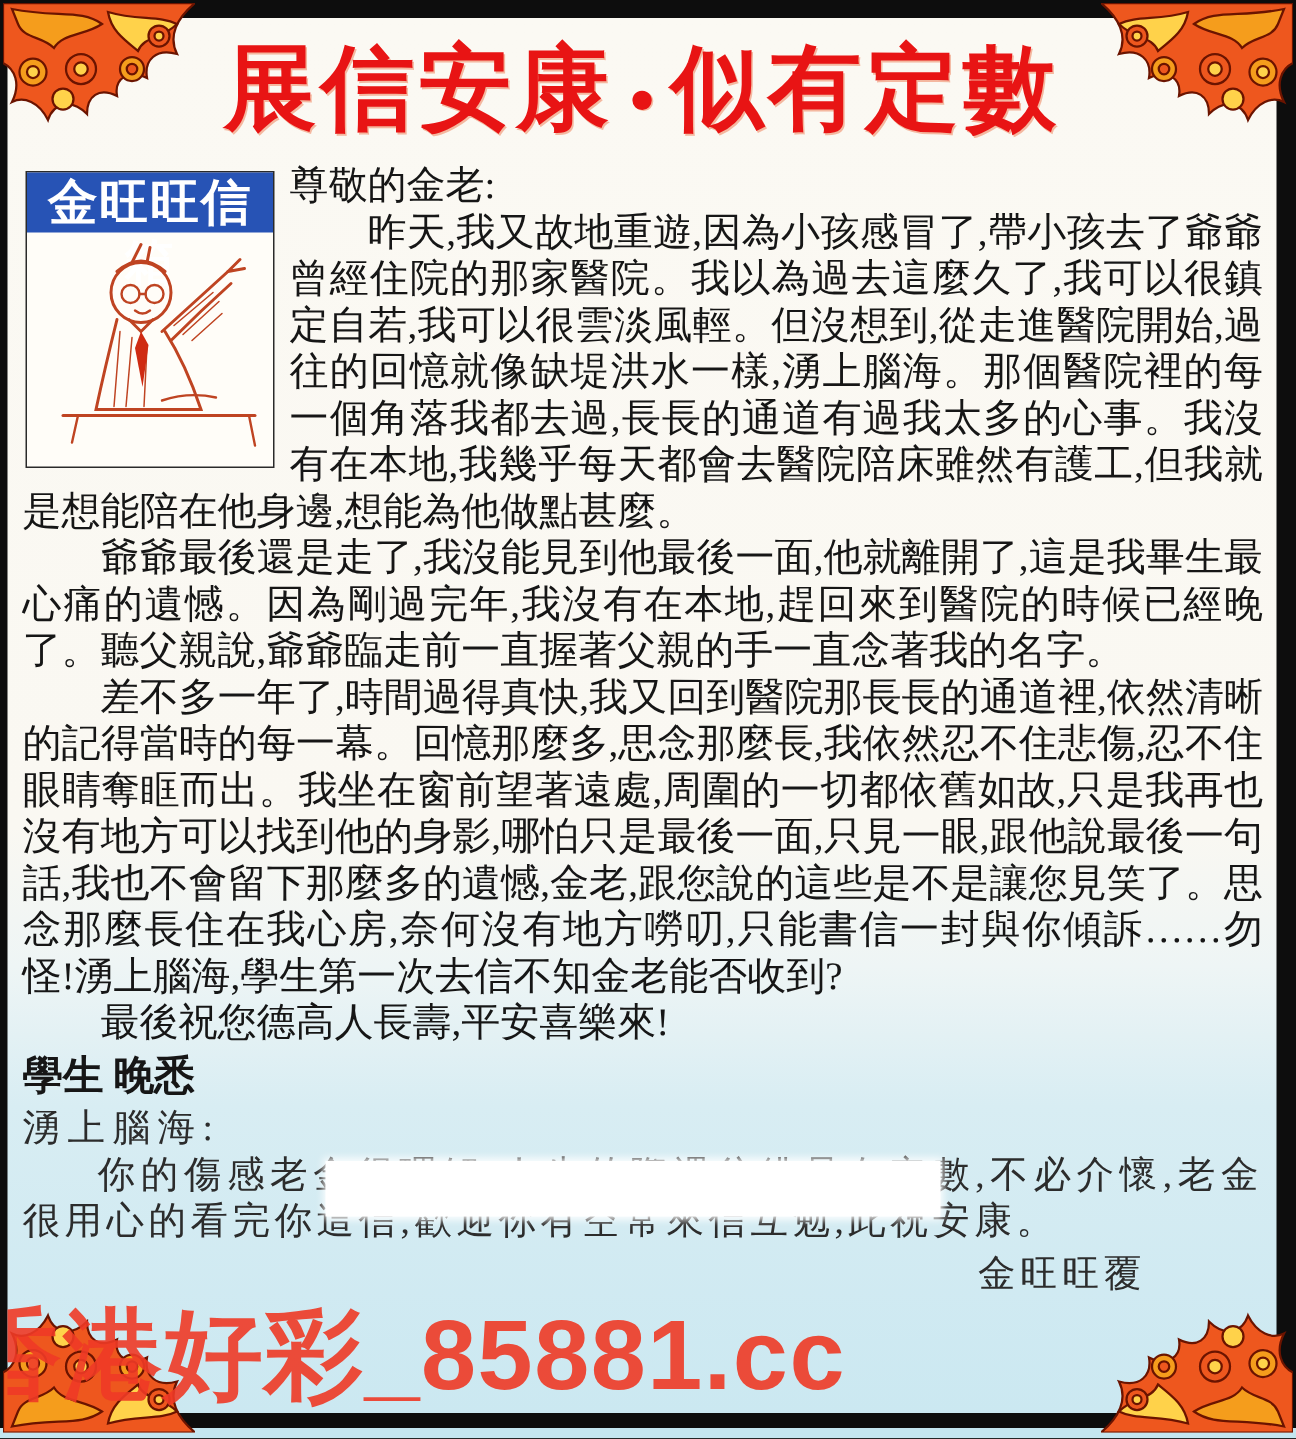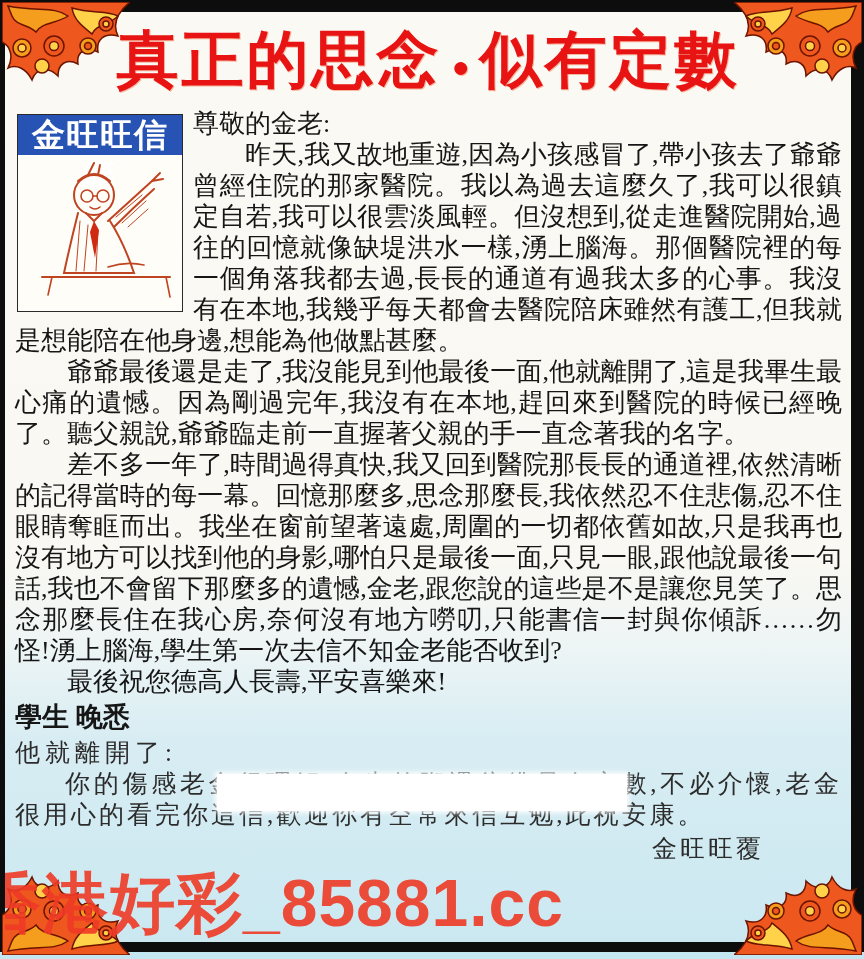--- a/index.html
+++ b/index.html
@@ -71,21 +71,21 @@
   }
 </style>
 </head>
 <body>
 
 <div class="page">
 
   <div class="paper">
 
     <div class="title">
-      <span>真正的思念</span><span class="dot">●</span><span>似有定數</span>
+      <span>展信安康</span><span class="dot">●</span><span>似有定數</span>
     </div>
 
     <div class="content">
 
       <div class="mailbox">
         <div class="mailbox-header">金旺旺信箱</div>
         <svg viewBox="0 0 164 154" aria-hidden="true">
           <g stroke="#bf4422" stroke-width="2" fill="none" stroke-linecap="round">
 
             <circle cx="76" cy="40" r="20"></circle>
@@ -118,21 +118,21 @@
       <div class="letter">
         <p class="salutation">尊敬的金老:</p>
         <p>昨天,我又故地重遊,因為小孩感冒了,帶小孩去了爺爺曾經住院的那家醫院。我以為過去這麼久了,我可以很鎮定自若,我可以很雲淡風輕。但沒想到,從走進醫院開始,過往的回憶就像缺堤洪水一樣,湧上腦海。那個醫院裡的每一個角落我都去過,長長的通道有過我太多的心事。我沒有在本地,我幾乎每天都會去醫院陪床雖然有護工,但我就是想能陪在他身邊,想能為他做點甚麼。</p>
         <p>爺爺最後還是走了,我沒能見到他最後一面,他就離開了,這是我畢生最心痛的遺憾。因為剛過完年,我沒有在本地,趕回來到醫院的時候已經晚了。聽父親說,爺爺臨走前一直握著父親的手一直念著我的名字。</p>
         <p>差不多一年了,時間過得真快,我又回到醫院那長長的通道裡,依然清晰的記得當時的每一幕。回憶那麼多,思念那麼長,我依然忍不住悲傷,忍不住眼睛奪眶而出。我坐在窗前望著遠處,周圍的一切都依舊如故,只是我再也沒有地方可以找到他的身影,哪怕只是最後一面,只見一眼,跟他說最後一句話,我也不會留下那麼多的遺憾,金老,跟您說的這些是不是讓您見笑了。思念那麼長住在我心房,奈何沒有地方嘮叨,只能書信一封與你傾訴……勿怪!湧上腦海,學生第一次去信不知金老能否收到?</p>
         <p>最後祝您德高人長壽,平安喜樂來!</p>
       </div>
       <div class="sig-line">學生 晚悉</div>
 
       <div class="reply">
-        <p class="reply-heading">他就離開了:</p>
+        <p class="reply-heading">湧上腦海:</p>
         <p class="reply-body">你的傷感老金很理解,人生的際遇彷彿是有定數,不必介懷,老金很用心的看完你這信,歡迎你有空常來信互勉,此祝安康。</p>
       </div>
       <div class="reply-sig">金旺旺覆</div>
 
     </div>
 
     <div class="redaction"></div>
 
     <div class="watermark">香港好彩_85881.cc</div>
   </div>

